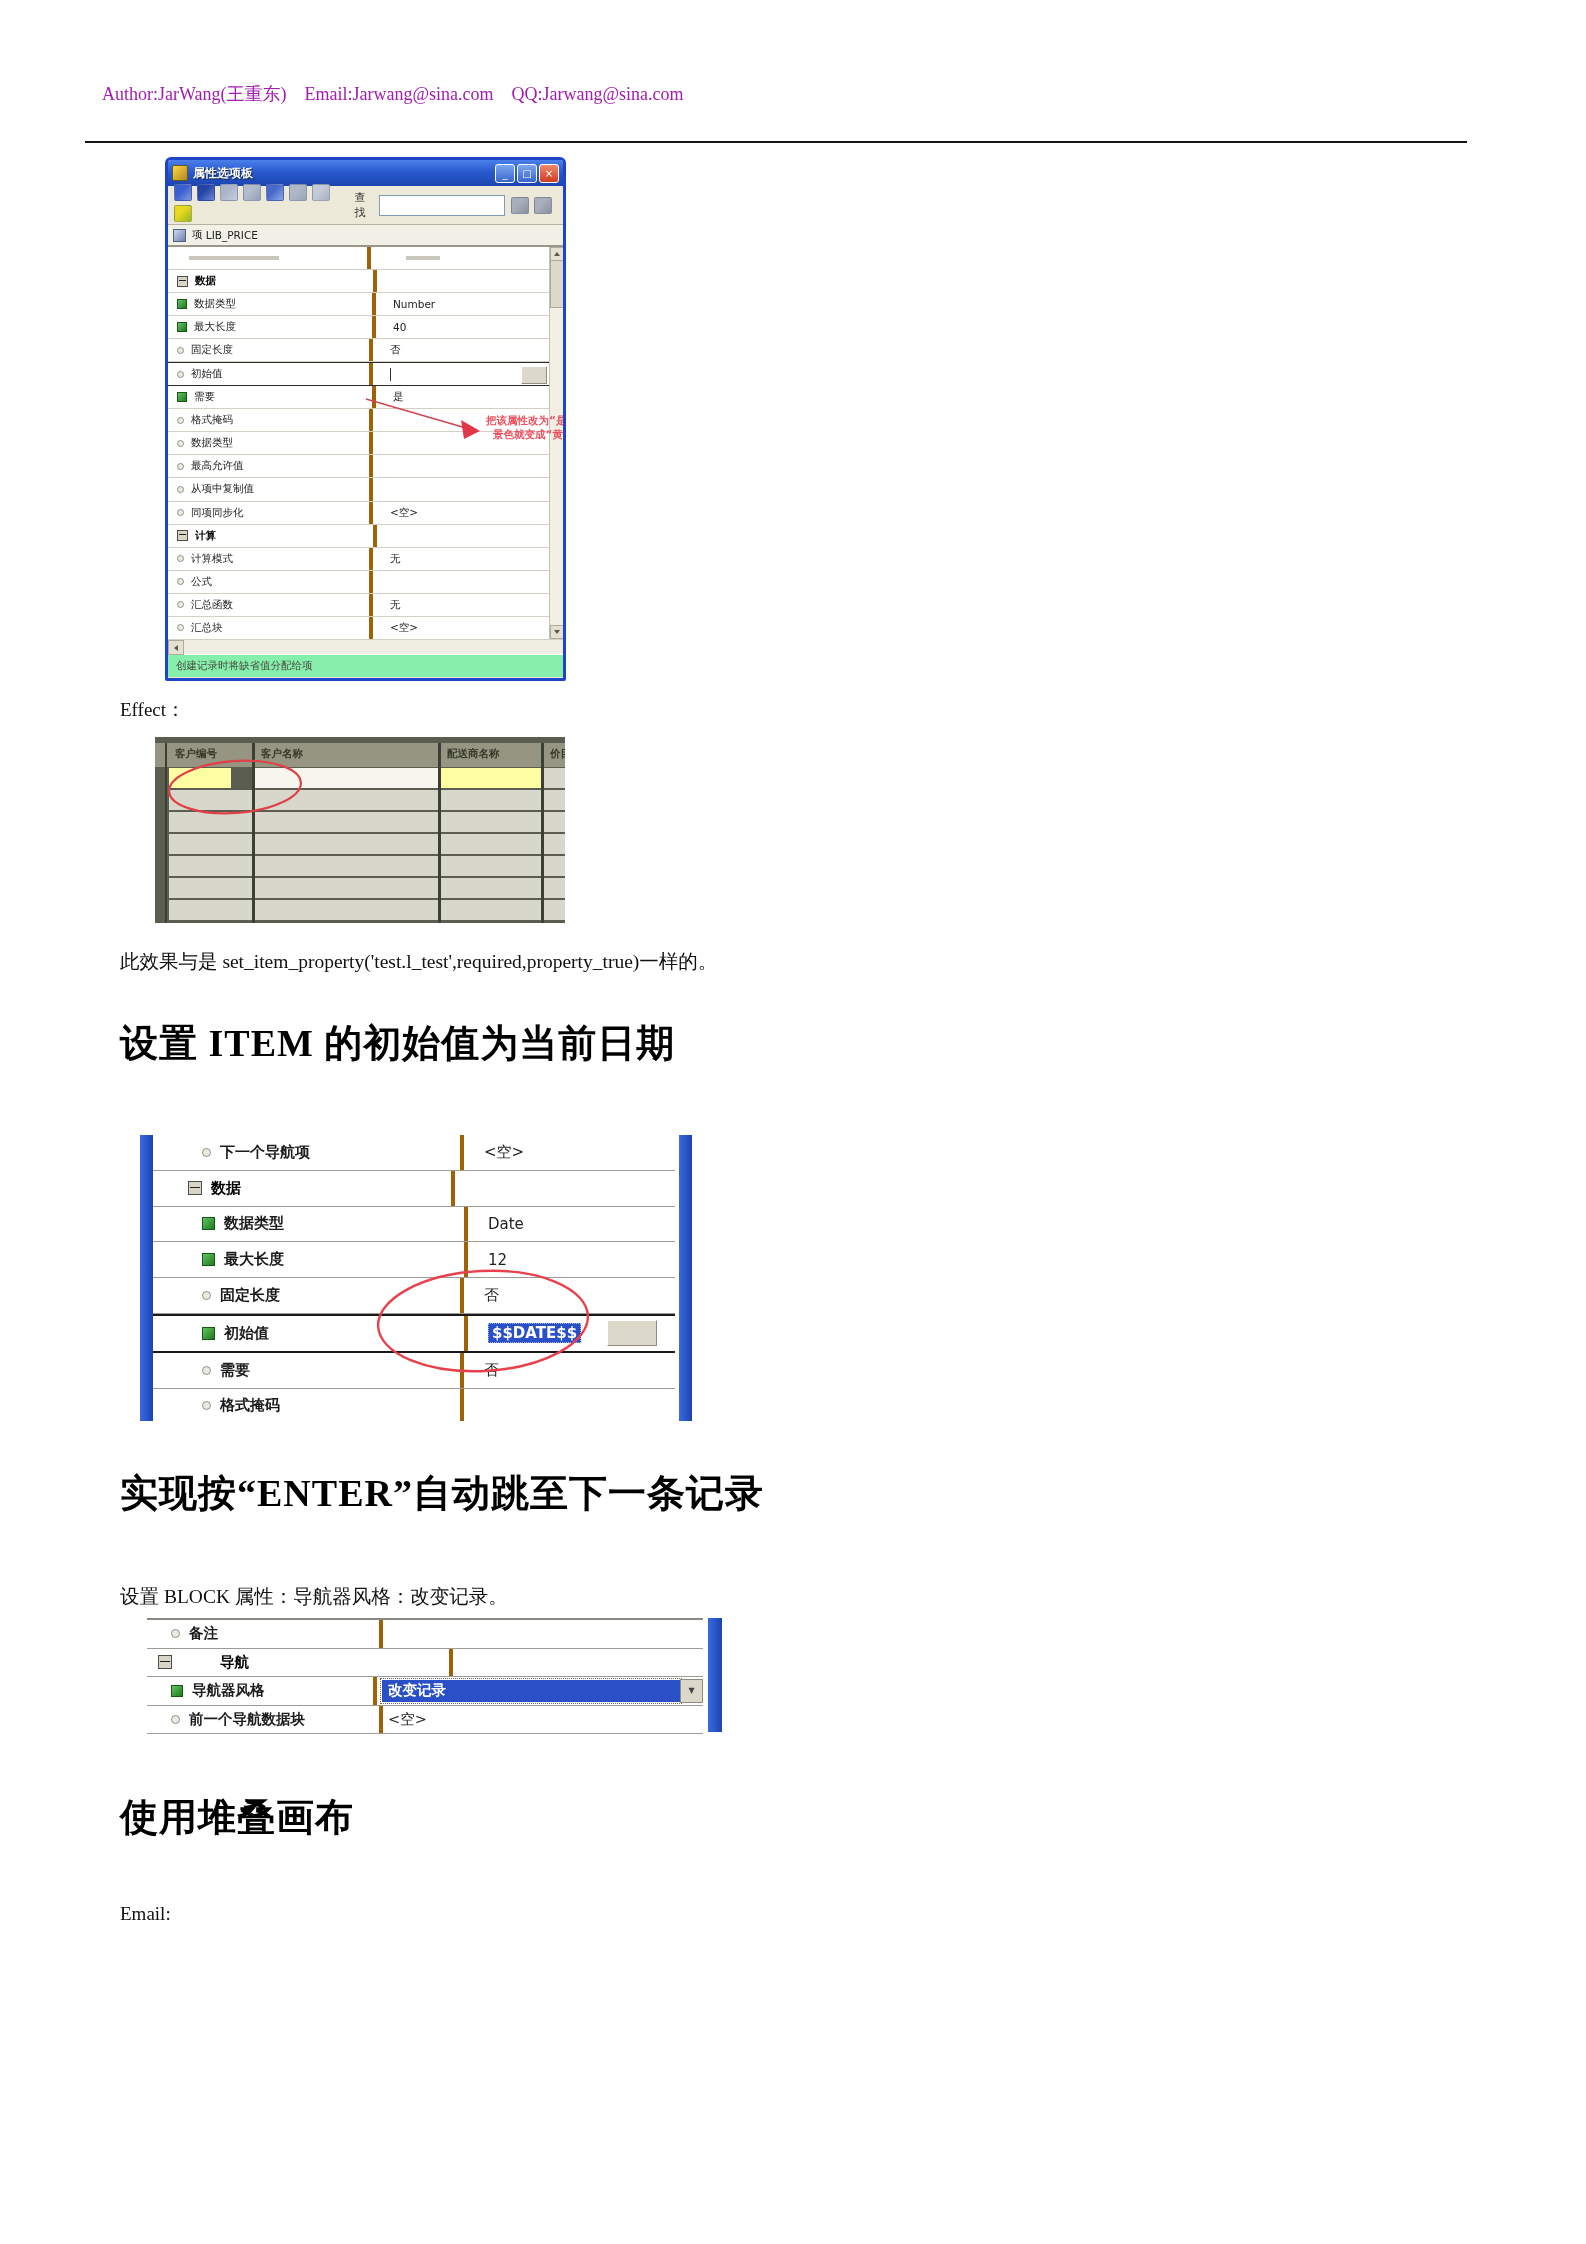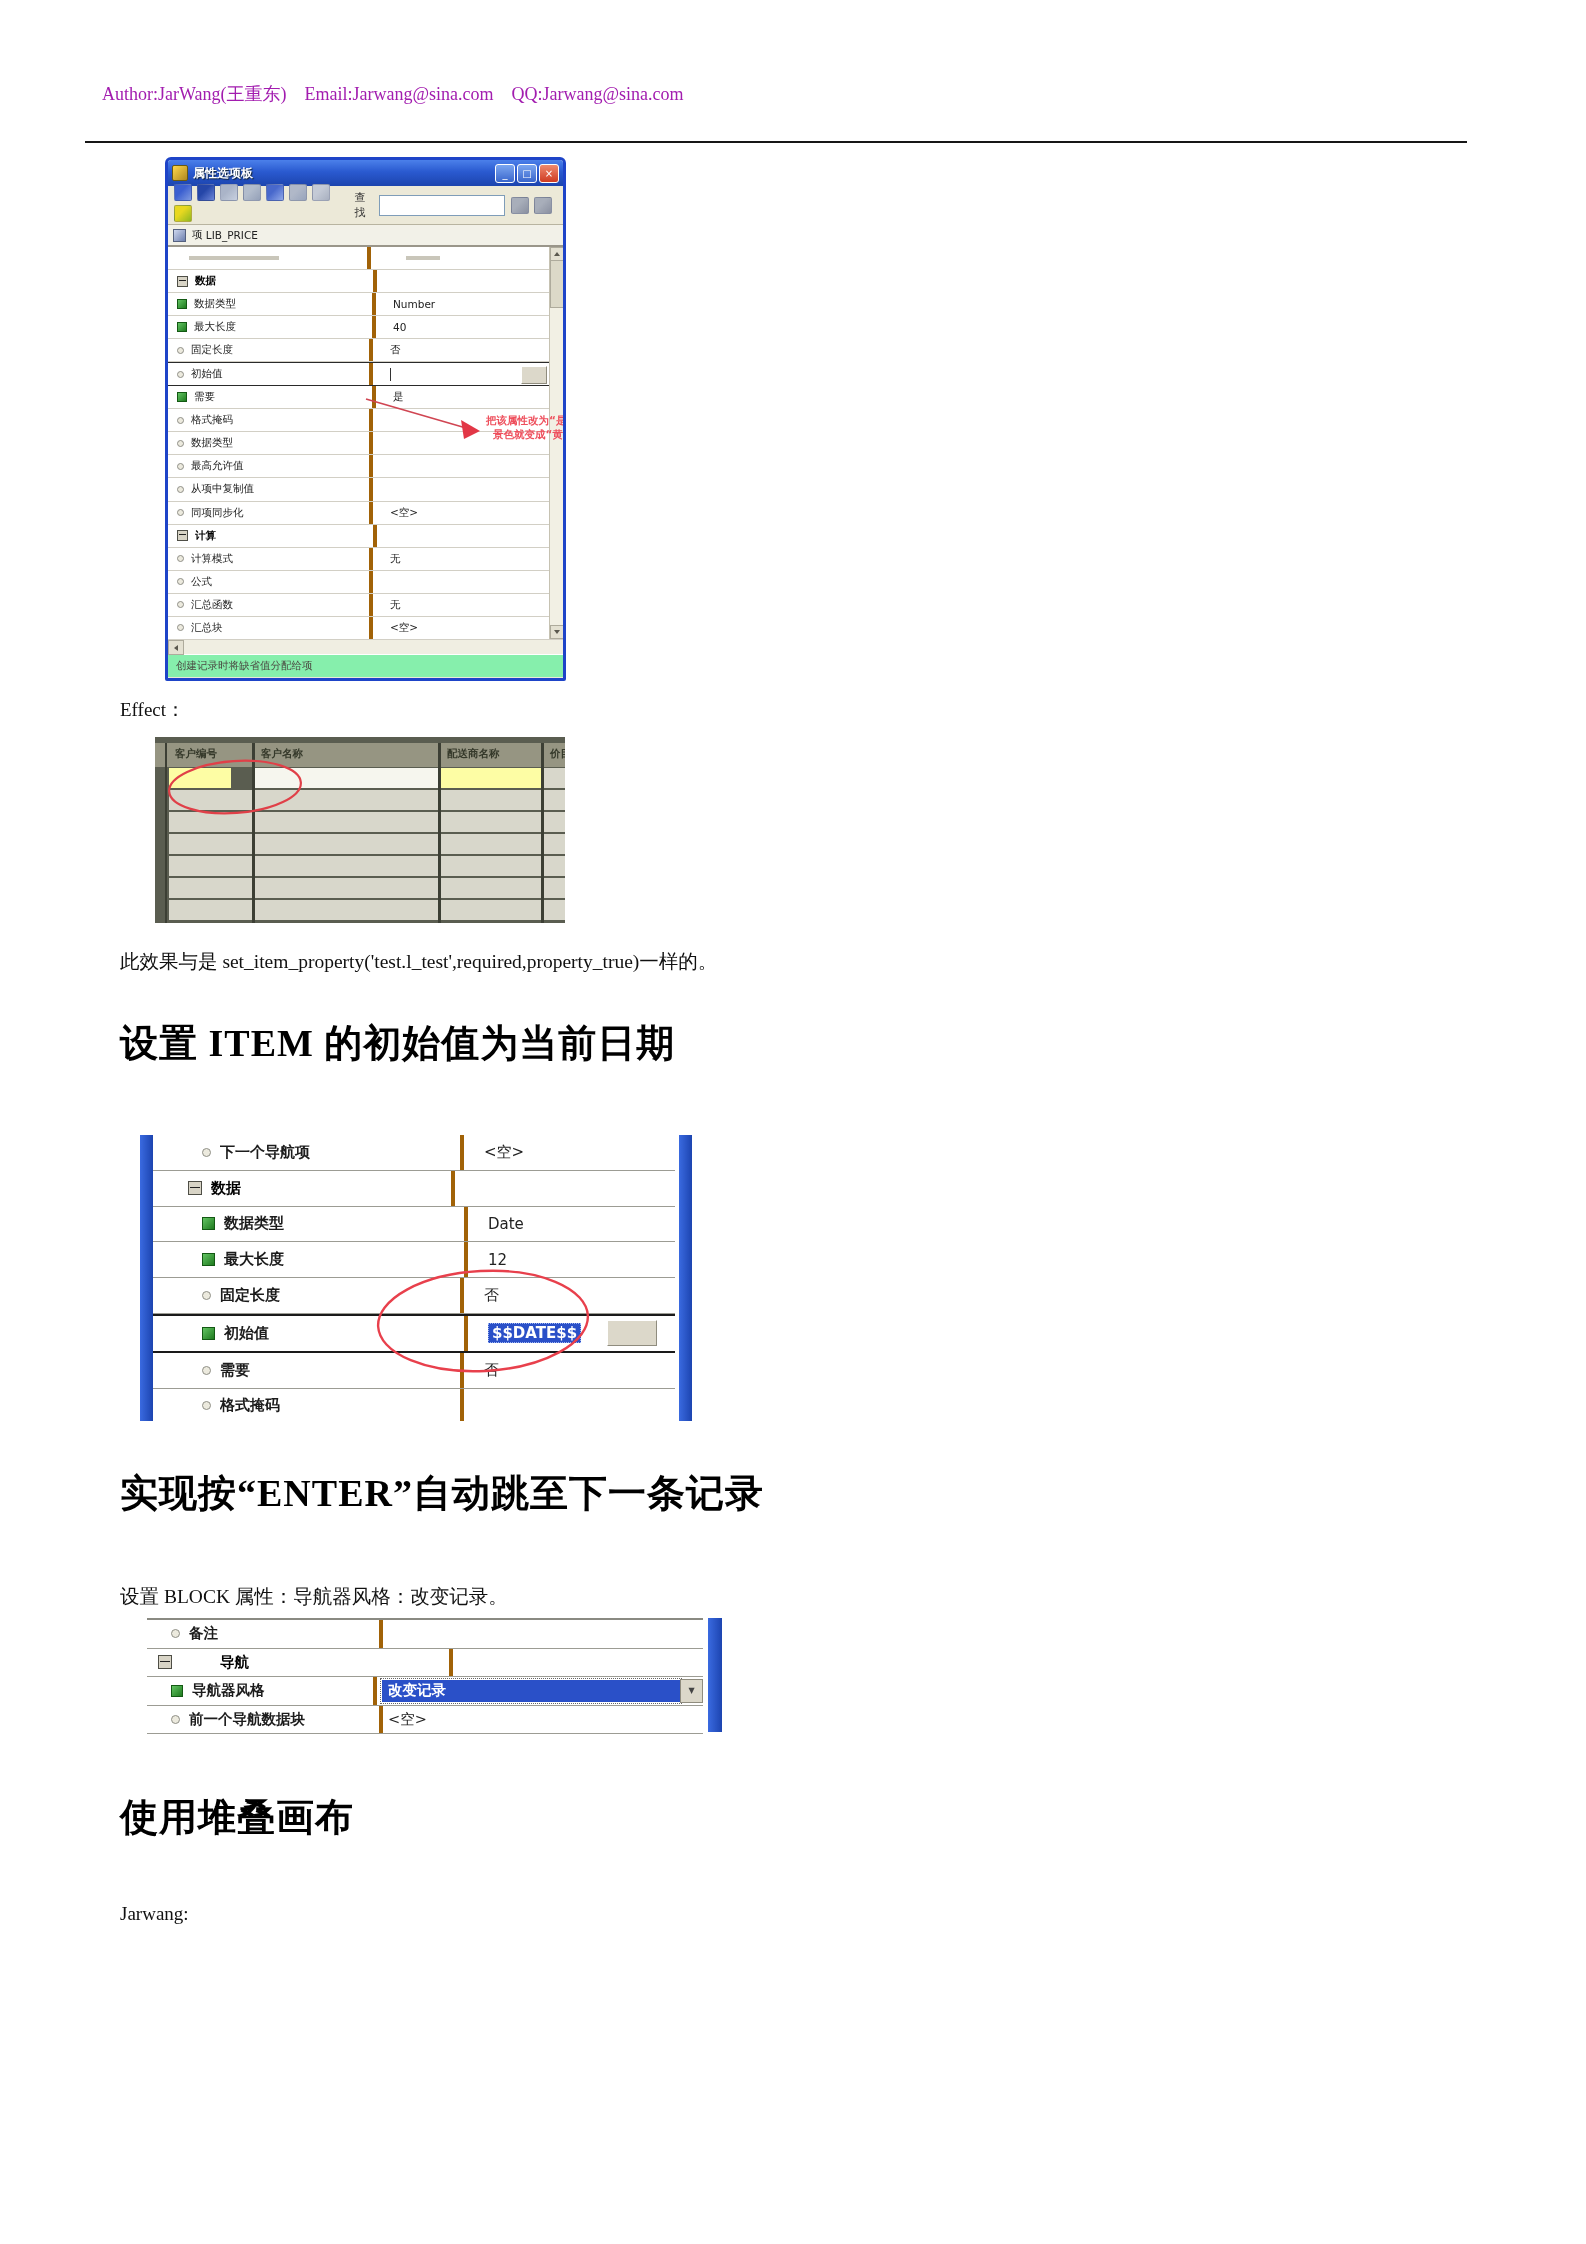--- a/index.html
+++ b/index.html
@@ -409,15 +409,15 @@
       <div class="prow" style="height: 27.5px;">
         <span class="pb pb-dot"></span>
         <span class="pname">前一个导航数据块</span>
         <span class="pval">&lt;空&gt;</span>
       </div>
     </div>
   <div id="shot4-bar"></div>
 
   <div class="doc-h" style="left:120px;top:1792px">使用堆叠画布</div>
 
-  <div class="doc-label" style="left:120px;top:1903px">Jarwang:</div>
+  <div class="doc-label" style="left:120px;top:1903px">Email:</div>
 
 </div>
 
 </body></html>

